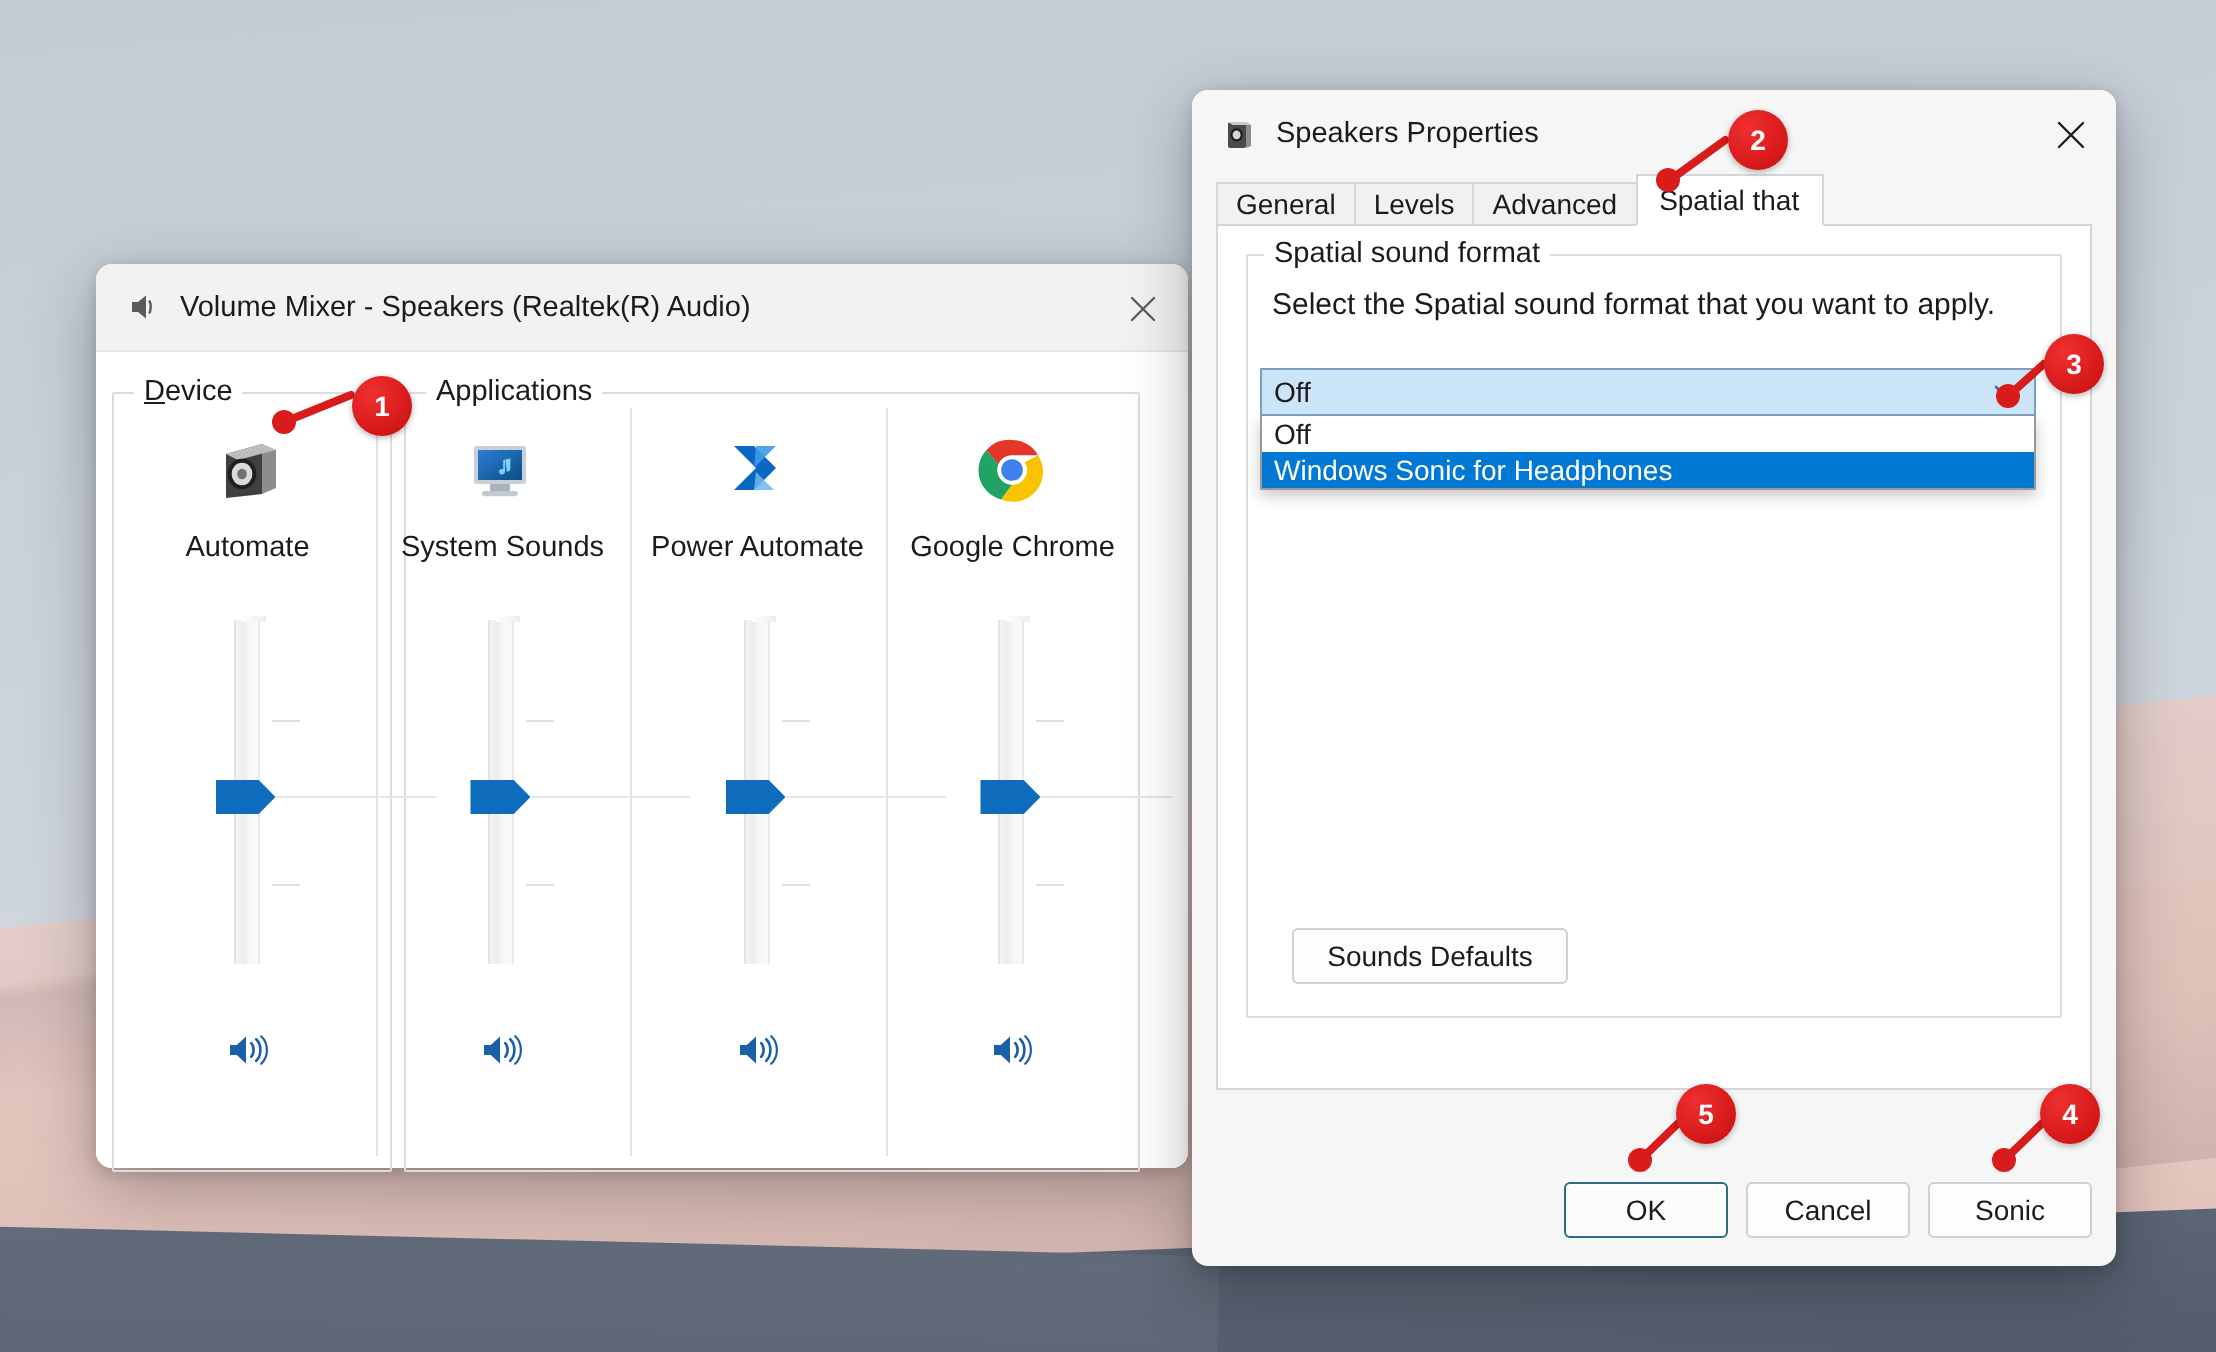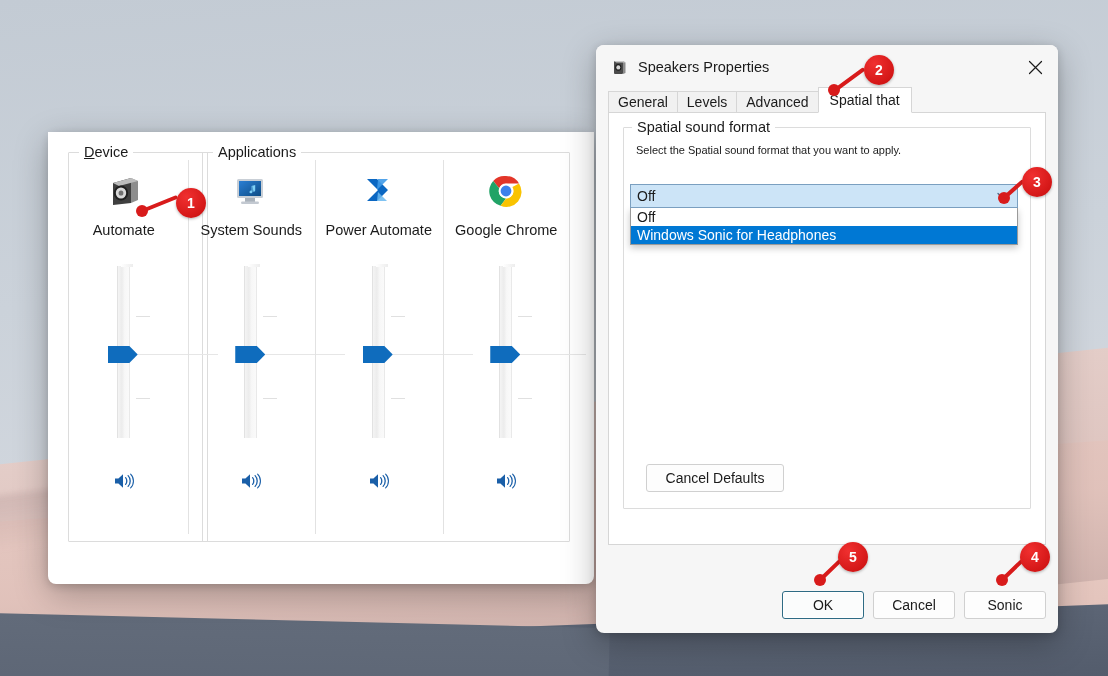--- a/index.html
+++ b/index.html
@@ -115,21 +115,21 @@
   .group-legend {
     position: absolute;
     top: -9px; left: 10px;
     background: #ffffff;
     padding: 0 5px;
     font-size: 14.5px;
     color: #1b1b1b;
     white-space: nowrap;
   }
   .group-legend u { text-decoration: underline; }
-  #gb-device  { left: 20px;  top: 20px; width: 140px; height: 390px; }
+  #gb-device  { left: 8px;  top: 20px; width: 140px; height: 390px; }
   #gb-apps    { left: 154px; top: 20px; width: 368px; height: 390px; }
 
   .mixer-cols {
     position: absolute;
     left: 12px; top: 20px;
     width: 510px; height: 390px;
     display: flex;
   }
   .mixer-col {
     width: 129px;
@@ -269,21 +269,21 @@
     position: absolute;
     top: -9px; left: 8px;
     background: #ffffff;
     padding: 0 5px;
     font-size: 14.5px;
     color: #1b1b1b;
   }
   .sp-desc {
     position: absolute;
     left: 12px; top: 16px;
-    font-size: 11px;
+    font-size: 15px;
     color: #1b1b1b;
   }
   
   .combo-wrap { position: absolute; left: 6px; top: 56px; width: 388px; }
   .combo {
     position: relative;
     height: 24px;
     background: #cce4f7;
     border: 1px solid #7a9fc0;
     display: flex; align-items: center;
@@ -379,20 +379,34 @@
 <body>
 
 <div id="desktop">
   <div class="dune dune-pink"></div>
   <div class="dune dune-pink2"></div>
   <div class="ridge"></div>
   <div class="dune dune-dark"></div>
   <div class="dune dune-dark-l"></div>
 
   <div class="window" id="volmixer">
+    <div class="titlebar">
+      <span class="tb-icon">
+        <svg width="17" height="17" viewBox="0 0 17 17">
+          <path d="M3 6h3l4-3.2v11.4L6 11H3z" fill="#5a5a5a"></path>
+          <path d="M11.5 5.3c1.1 1.1 1.1 5.3 0 6.4" stroke="#5a5a5a" stroke-width="1.2" fill="none"></path>
+        </svg>
+      </span>
+      <span class="tb-title">Volume Mixer - Speakers (Realtek(R) Audio)</span>
+      <span class="tb-close">
+        <svg width="13" height="13" viewBox="0 0 13 13">
+          <path d="M1 1L12 12M12 1L1 12" stroke="#5b5b5b" stroke-width="1.15" stroke-linecap="round"></path>
+        </svg>
+      </span>
+    </div>
 
     <div class="vm-body">
       <div class="groupbox" id="gb-device">
         <span class="group-legend"><u>D</u><span>evice</span></span>
       </div>
       <div class="groupbox" id="gb-apps">
         <span class="group-legend">Applications</span>
       </div>
 
       <div class="mixer-cols">
@@ -566,21 +580,21 @@
                   <path d="M1 1.5L6.5 7L12 1.5" stroke="#4a6a8a" stroke-width="1.3" fill="none" stroke-linecap="round"></path>
                 </svg>
               </span>
             </div>
             <div class="combo-list">
               <div class="combo-opt">Off</div>
               <div class="combo-opt sel">Windows Sonic for Headphones</div>
             </div>
           </div>
 
-          <div class="restore-btn">Cancel Defaults</div>
+          <div class="restore-btn">Sounds Defaults</div>
         </div>
       </div>
 
       <div class="sp-footer">
         <div class="dlg-btn default">OK</div>
         <div class="dlg-btn">Cancel</div>
         <div class="dlg-btn">Sonic</div>
       </div>
     </div>
 

